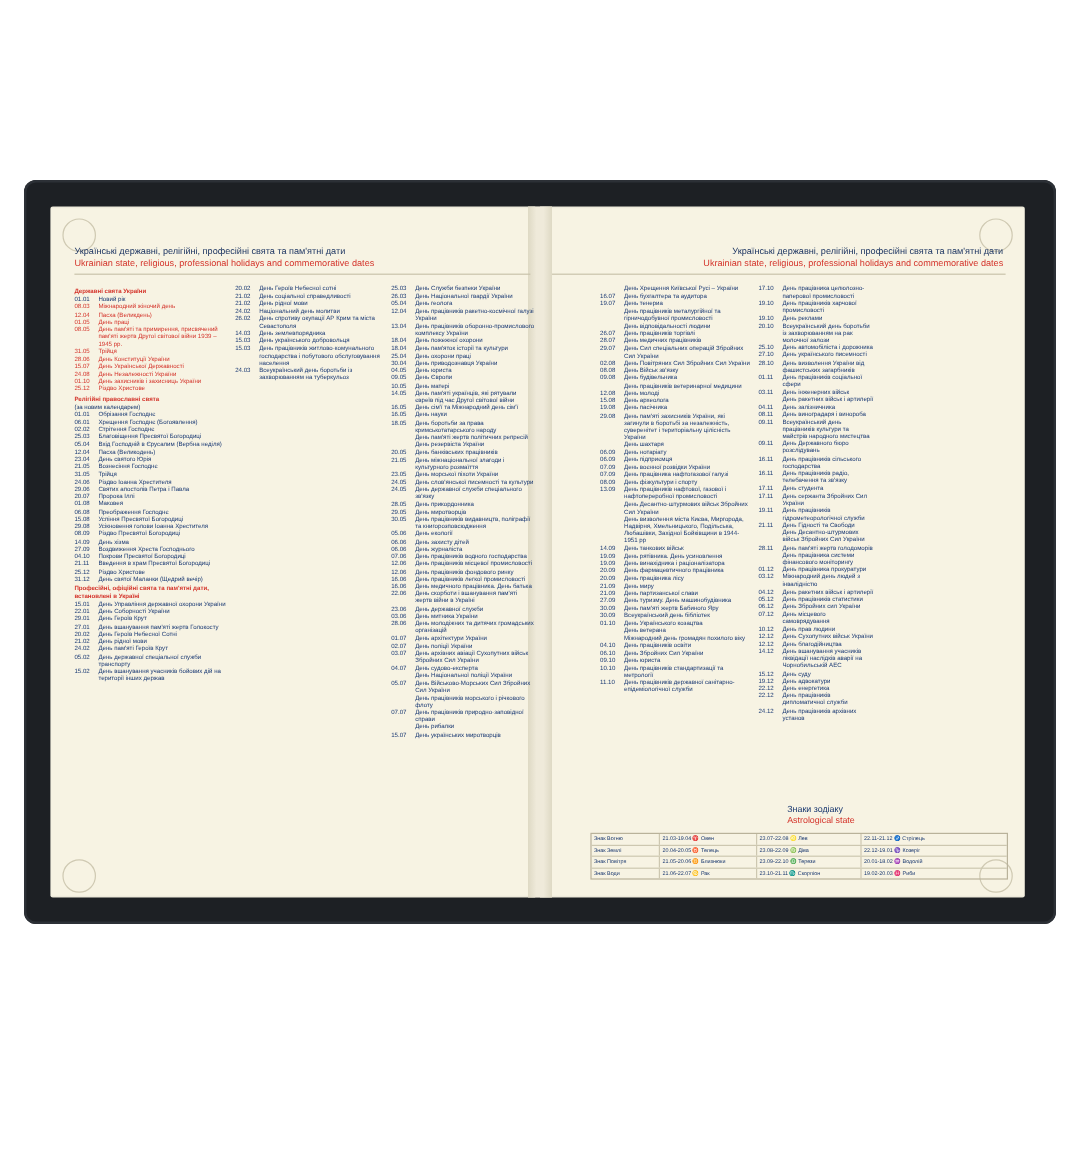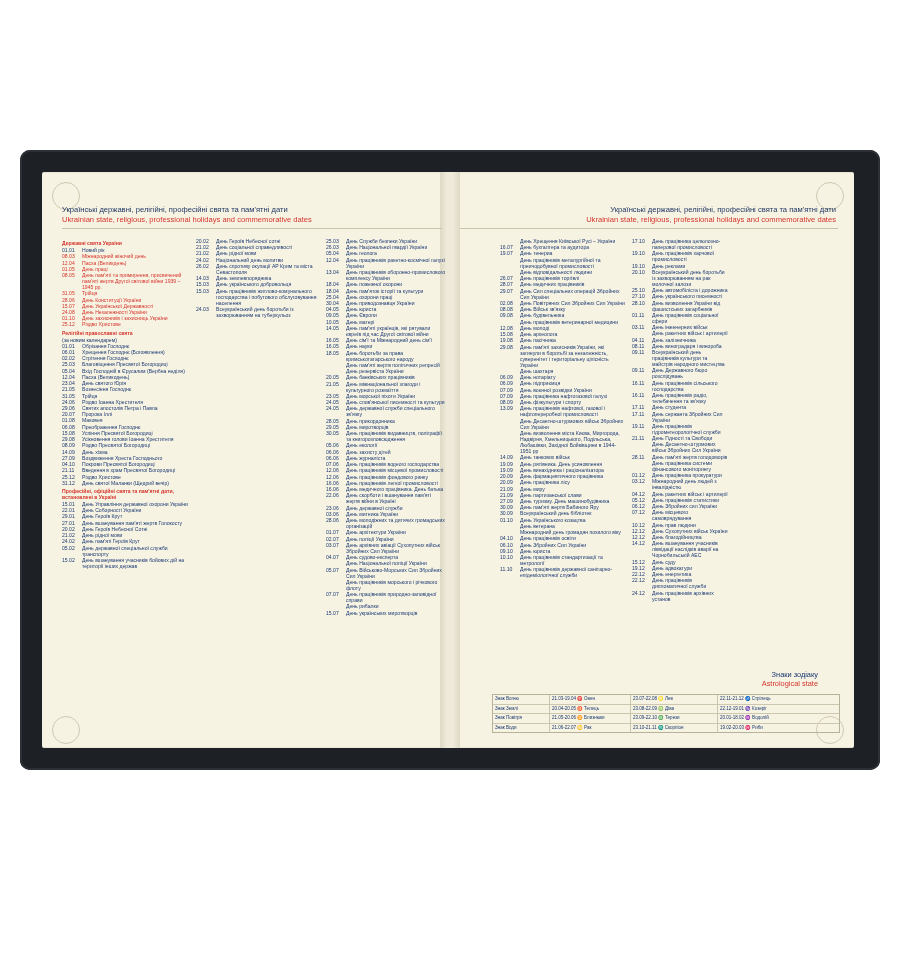--- a/index.html
+++ b/index.html
@@ -56,21 +56,21 @@
   .sec{color:#d4342b;font-weight:bold;margin:2px 0 1px;}
   .note{color:#17366e;}
 
   .c1{left:62px;top:238px;width:128px;}
   .c2{left:196px;top:238px;width:126px;}
   .c3{left:326px;top:238px;width:120px;}
   .c4{left:500px;top:238px;width:126px;}
   .c5{left:632px;top:238px;width:96px;}
 
   
-  .zod-title{position:absolute;left:620px;top:670px;width:198px;text-align:right;font-size:7.4px;line-height:9.4px;}
+  .zod-title{position:absolute;left:656px;top:670px;width:198px;text-align:left;font-size:7.4px;line-height:9.4px;}
   .zod-title .ua{color:#17366e;}
   .zod-title .en{color:#d4342b;}
   .zod-table{position:absolute;left:492px;top:694px;width:346px;border:1px solid #b9b29a;
     font-size:4.5px;line-height:6.2px;color:#17366e;}
   .zod-table .zr{display:flex;border-bottom:1px solid #cdc7b0;}
   .zod-table .zr:last-child{border-bottom:none;}
   .zod-table .zc{padding:1.2px 2px;border-right:1px solid #cdc7b0;white-space:nowrap;overflow:hidden;}
   .zod-table .zc:last-child{border-right:none;}
   .zc.c-a{flex:0 0 52px;}
   .zc.c-b{flex:0 0 76px;}

